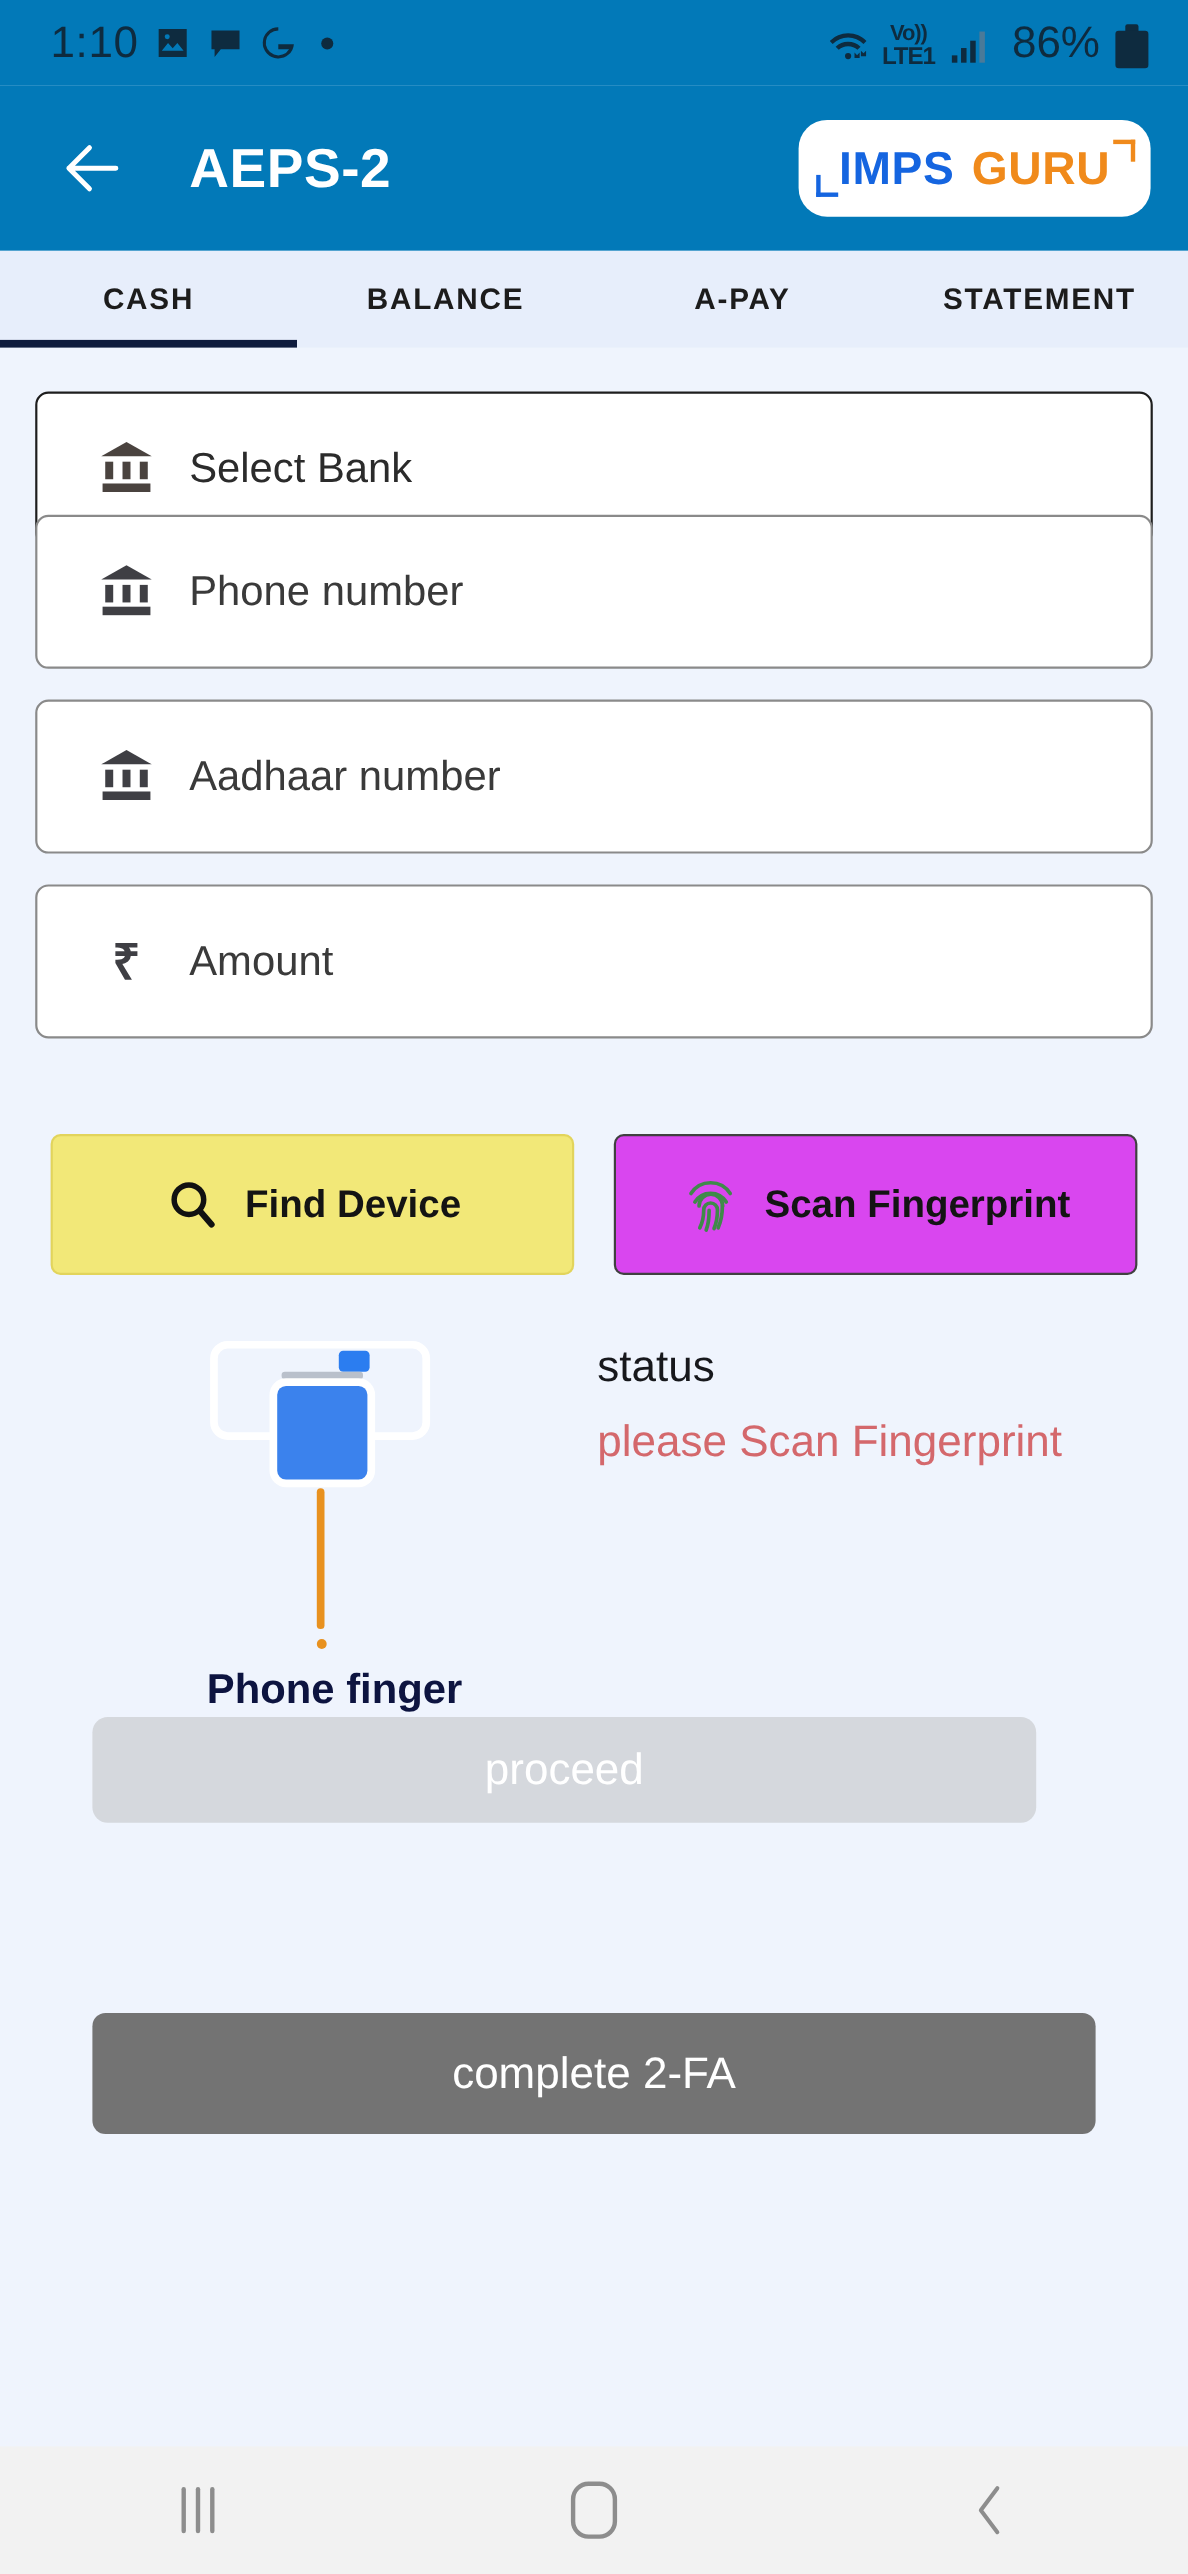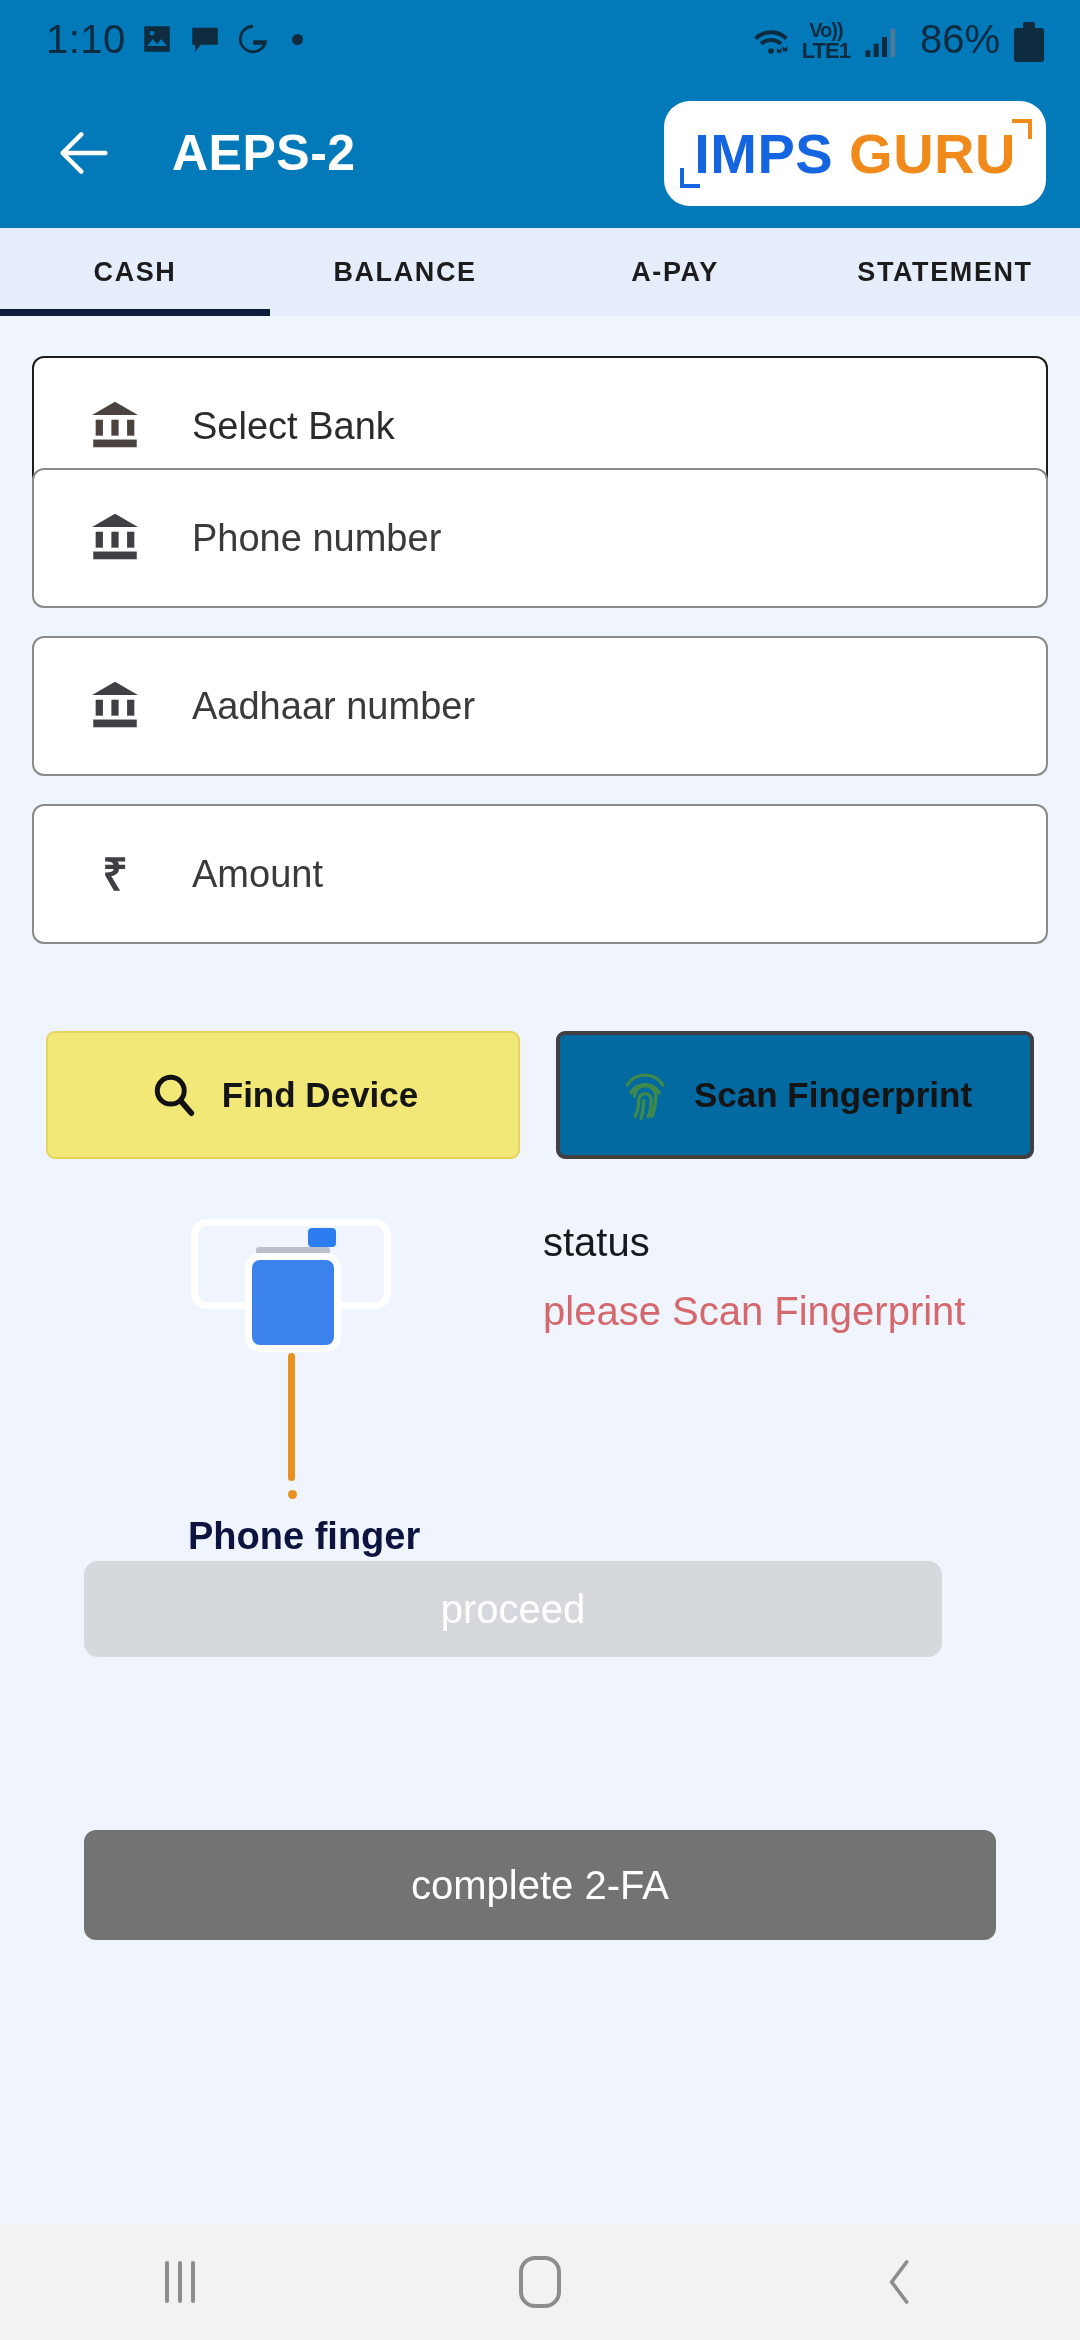--- a/index.html
+++ b/index.html
@@ -37,21 +37,21 @@
   }
   .back-arrow{ width:72px; height:72px; display:flex; align-items:center; justify-content:center; cursor:pointer; }
   .appbar-title{
     font-size:50px; font-weight:700; color:#ffffff; margin-left:52px; letter-spacing:.5px;
   }
   .logo-badge{
     margin-left:auto; background:#ffffff; border-radius:26px;
     padding:20px 30px; display:flex; align-items:center; position:relative;
     min-width:320px; justify-content:center;
   }
-  .logo-text{ font-size:56px; font-weight:700; letter-spacing:.5px; white-space:nowrap;}
+  .logo-text{ font-size:42px; font-weight:700; letter-spacing:.5px; white-space:nowrap;}
   .logo-imps{ color:#1565e0; }
   .logo-guru{ color:#f08a1b; margin-left:16px;}
   .brk{ position:absolute; width:20px; height:20px; }
   .brk-bl{ left:16px; bottom:18px; border-left:4px solid #1565e0; border-bottom:4px solid #1565e0;}
   .brk-tr{ right:14px; top:18px; border-right:4px solid #f08a1b; border-top:4px solid #f08a1b;}
 
   
   .tabs{
     position:absolute; top:228px; left:0; width:1080px; height:88px;
     background:#e7eefb; display:flex; align-items:stretch;
@@ -63,31 +63,31 @@
   }
 
   
   .field{
     position:absolute; left:32px; width:1016px; height:140px;
     background:#ffffff; border:2px solid #8a8a8a; border-radius:12px;
     display:flex; align-items:center; padding-left:48px; cursor:pointer;
   }
   .field.first{ border-color:#1e1e1e; }
   .field .ficon{ width:66px; height:66px; display:flex; align-items:center; justify-content:center; flex:0 0 66px;}
-  .field .ftext{ margin-left:44px; font-size:38px; color:#3a3a3a; }
+  .field .ftext{ margin-left:24px; font-size:38px; color:#3a3a3a; }
   .field.first .ftext{ color:#2b2b2b; }
 
   
   .btn-row{ position:absolute; left:46px; top:1031px; width:988px; height:128px; display:flex; gap:36px;}
   .act-btn{
     flex:1; border-radius:9px; display:flex; align-items:center; justify-content:center;
     gap:22px; cursor:pointer;
   }
   .act-find{ background:#f2e878; border:2px solid #e2d45c;}
-  .act-scan{ background:#0369a1; border:4px solid #404040;}
+  .act-scan{ background:#d946ef; border:2px solid #404040;}
   .act-btn .lbl{ font-size:35px; font-weight:700; color:#141414; }
 
   
   .scan-area{ position:absolute; left:0; top:1205px; width:1080px; height:340px;}
   .tray{
     position:absolute; left:191px; top:14px; width:200px; height:90px;
     border:7px solid #ffffff; border-radius:16px; background:transparent;
   }
   .pad-wrap{ position:absolute; left:252px; top:42px; width:82px; height:100px;}
   .pad-bar{ position:absolute; top:0; left:4px; width:74px; height:7px; background:#b9c0cb; border-radius:3px;}

